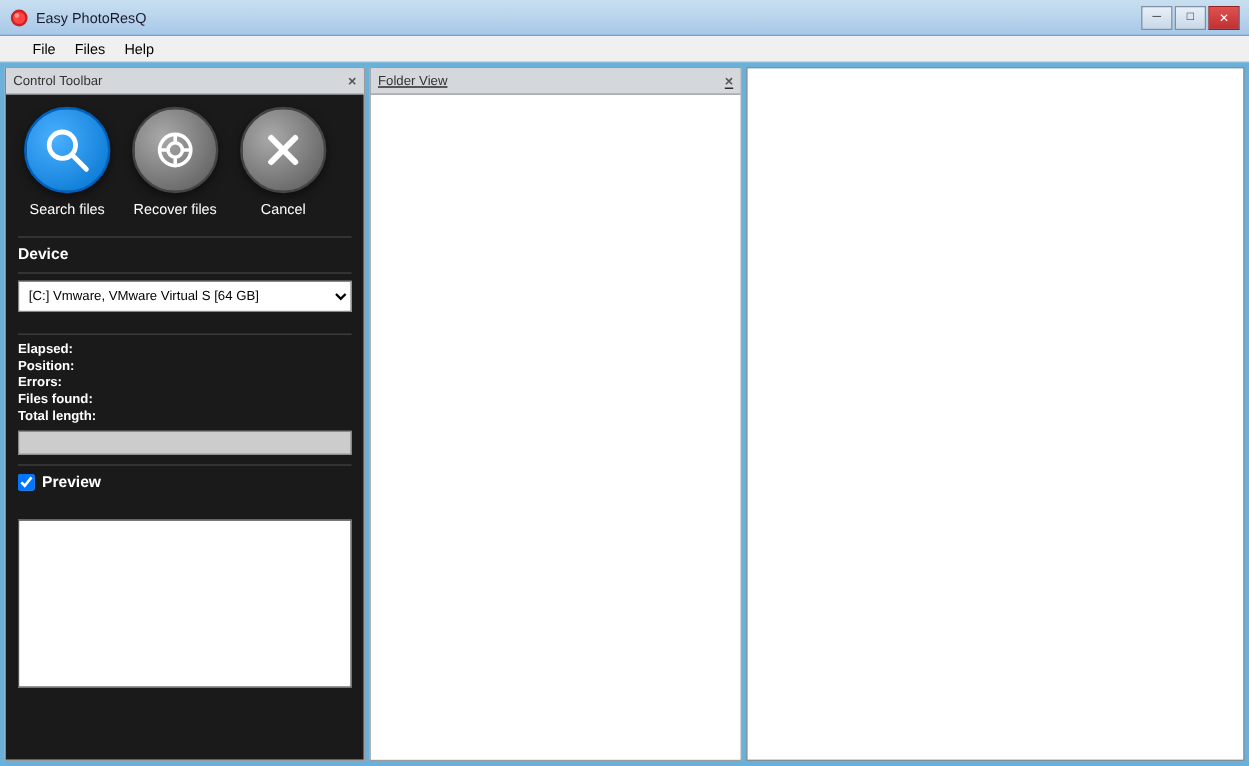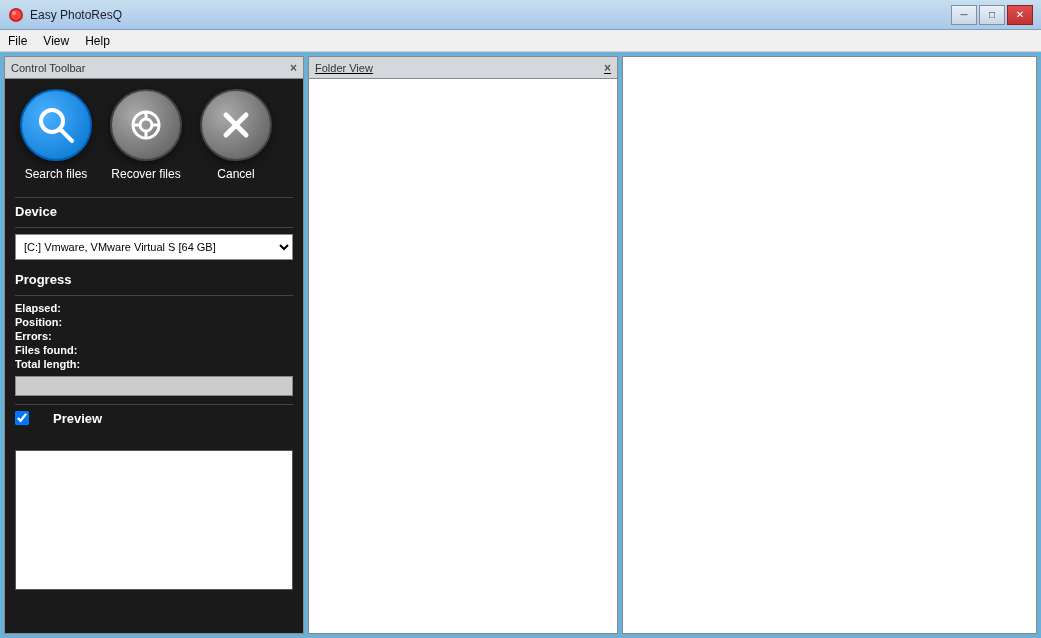--- a/index.html
+++ b/index.html
@@ -59,21 +59,21 @@
     }
 
     
     .menubar {
       width: 100%;
       height: 22px;
       background: #f0f0f0;
       border-bottom: 1px solid #ccc;
       display: flex;
       align-items: center;
-      padding: 0 0;
+      padding: 0 19px;
     }
     .menu-item {
       padding: 2px 8px;
       font-size: 12px;
       color: #000;
       cursor: pointer;
     }
 
     
     .main-area {
@@ -237,22 +237,22 @@
     }
     .progress-bar-fill {
       height: 100%;
       background: #ccc;
       width: 0%;
     }
 
     
     .preview-row {
       display: flex;
-      align-items: flex-start;
-      gap: 24px;
+      align-items: center;
+      gap: 6px;
       margin-bottom: 24px;
     }
     .preview-checkbox {
       width: 14px;
       height: 14px;
       cursor: pointer;
     }
     .preview-label {
       color: #fff;
       font-size: 13px;
@@ -310,21 +310,21 @@
   </div>
   <div class="titlebar-controls">
     <button class="title-btn">─</button>
     <button class="title-btn">□</button>
     <button class="title-btn close-btn">✕</button>
   </div>
 </div>
 
 <div class="menubar">
   <div class="menu-item">File</div>
-  <div class="menu-item">View</div>
+  <div class="menu-item">Files</div>
   <div class="menu-item">Help</div>
 </div>
 
 <div class="main-area">
 
   <div class="panel left-panel">
     <div class="panel-header">
       <span>Control Toolbar</span>
       <span class="panel-close">×</span>
     </div>
@@ -372,21 +372,20 @@
 
       
       <div class="section-label">Device</div>
       <div class="divider"></div>
 
       <select class="device-select">
         <option>[C:] Vmware, VMware Virtual S [64 GB]</option>
       </select>
 
       
-      <div class="section-label">Progress</div>
       <div class="divider"></div>
 
       <div>
         <div class="progress-row">
           <span class="progress-key">Elapsed:</span>
           <span class="progress-val"></span>
         </div>
         <div class="progress-row">
           <span class="progress-key">Position:</span>
           <span class="progress-val"></span>

